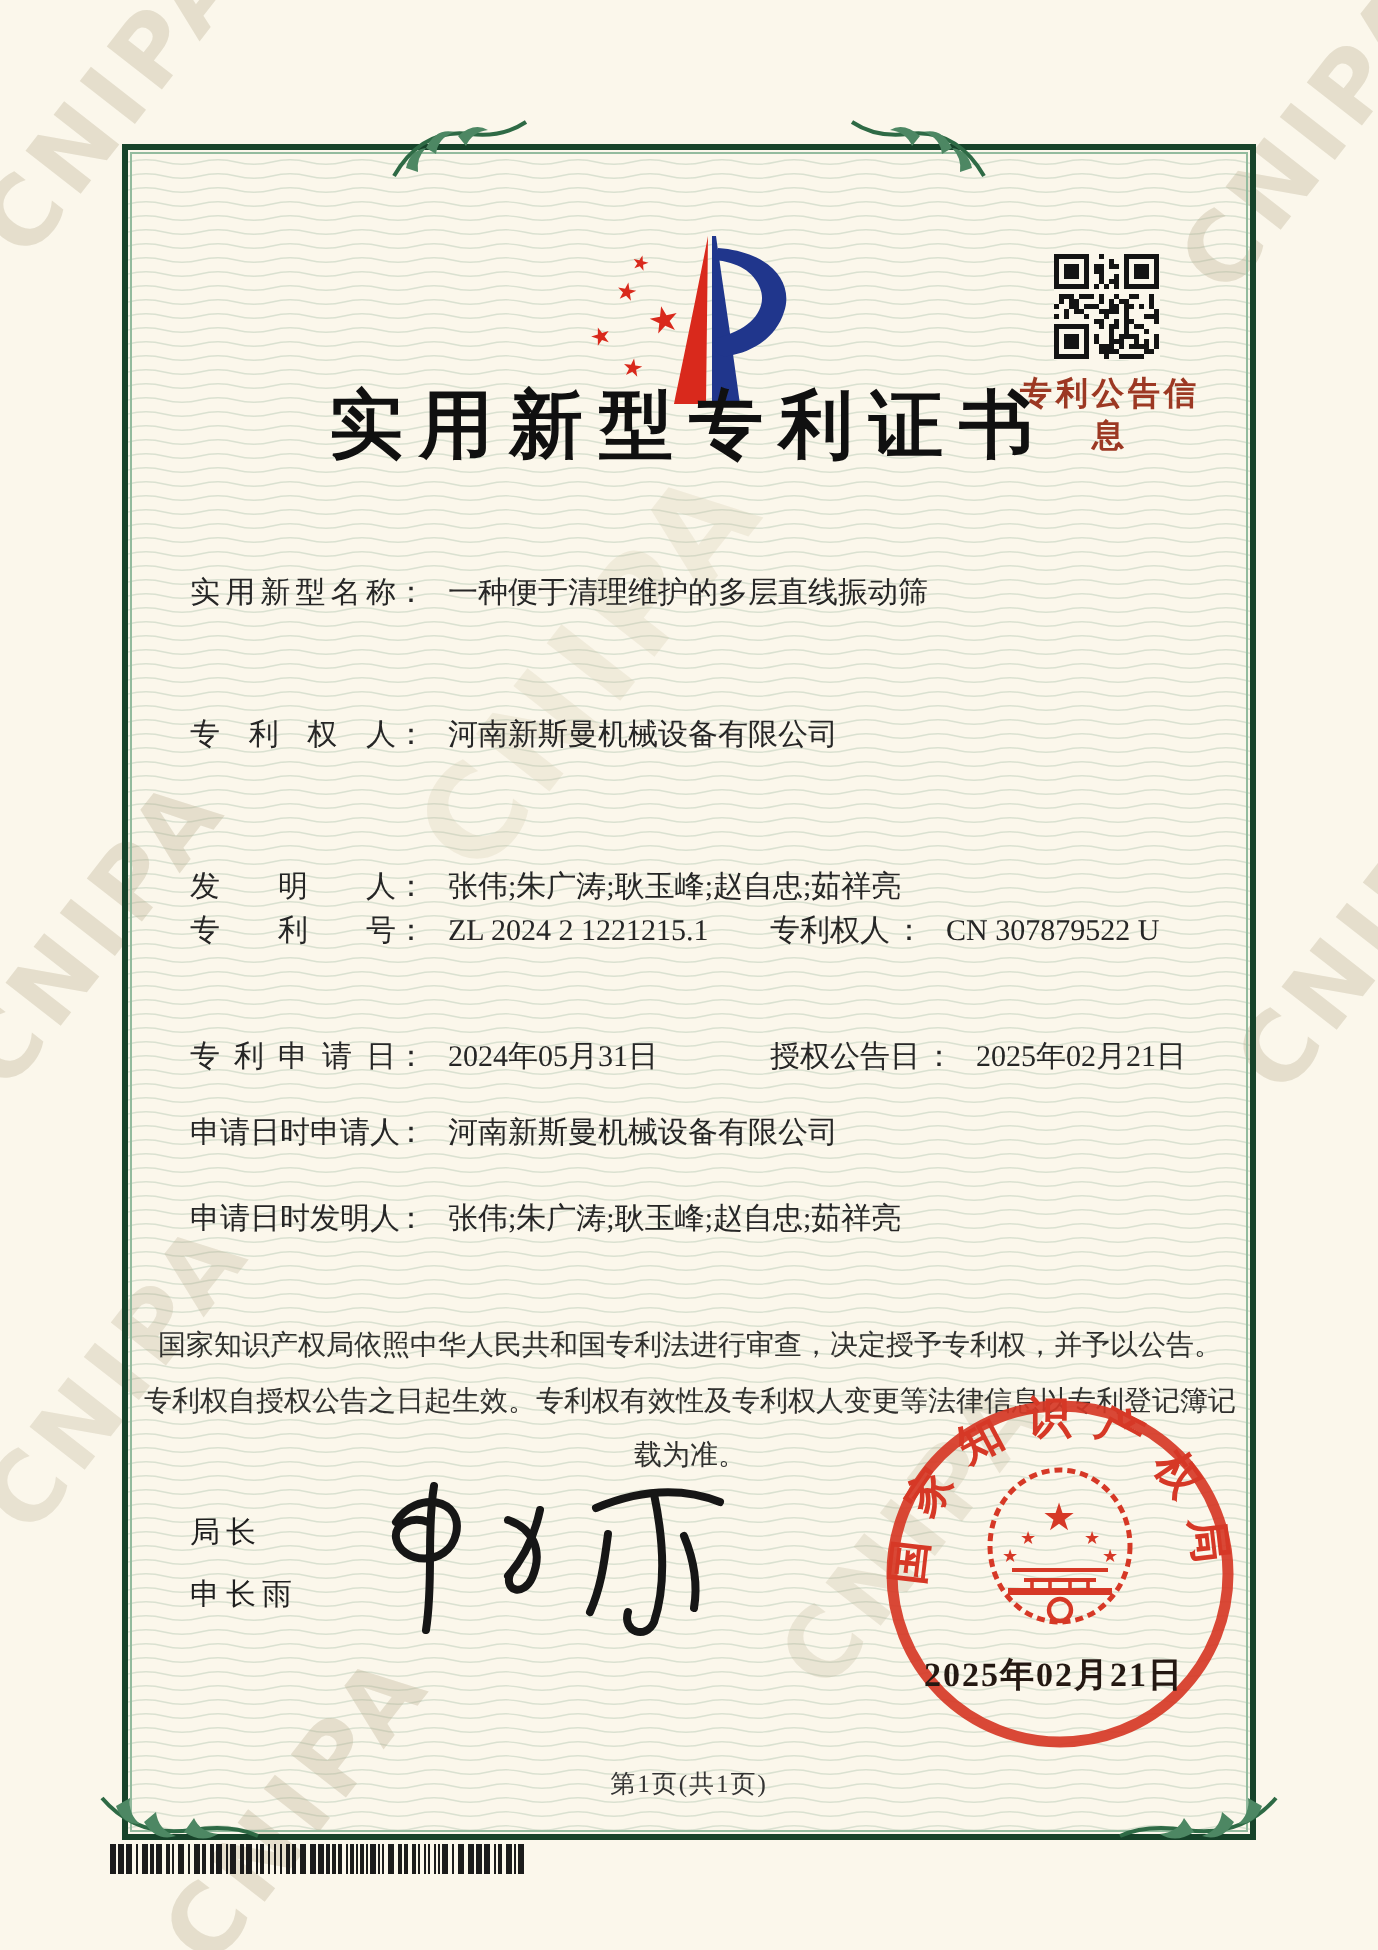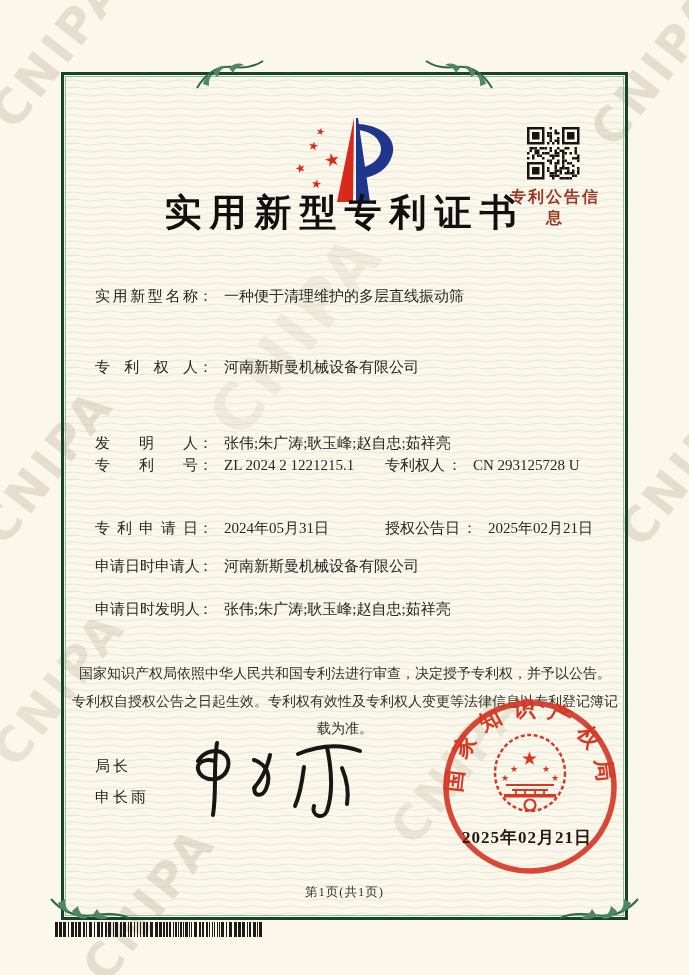--- a/index.html
+++ b/index.html
@@ -379,21 +379,21 @@
   </div>
   <div class="row r2">
     <span class="f-label">专利权人</span><span class="f-colon">：</span><span class="f-value">河南新斯曼机械设备有限公司</span>
   </div>
   <div class="row r4">
     <span class="f-label">发明人</span><span class="f-colon">：</span><span class="f-value">张伟;朱广涛;耿玉峰;赵自忠;茹祥亮</span>
   </div>
   <div class="row r5">
     <span class="f-label">专利号</span><span class="f-colon">：</span><span class="f-value">ZL 2024 2 1221215.1</span>
     <span class="col2">
-      <span>专利权人</span><span class="f-colon">：</span><span class="f-value">CN 293125728 U</span>
+      <span>专利权人</span><span class="f-colon">：</span><span class="f-value">CN 307879522 U</span>
     </span>
   </div>
   <div class="row r6">
     <span class="f-label">专利申请日</span><span class="f-colon">：</span><span class="f-value">2024年05月31日</span>
     <span class="col2">
       <span>授权公告日</span><span class="f-colon">：</span><span class="f-value">2025年02月21日</span>
     </span>
   </div>
   <div class="row r7">
     <span class="f-label">申请日时申请人</span><span class="f-colon">：</span><span class="f-value">河南新斯曼机械设备有限公司</span>

